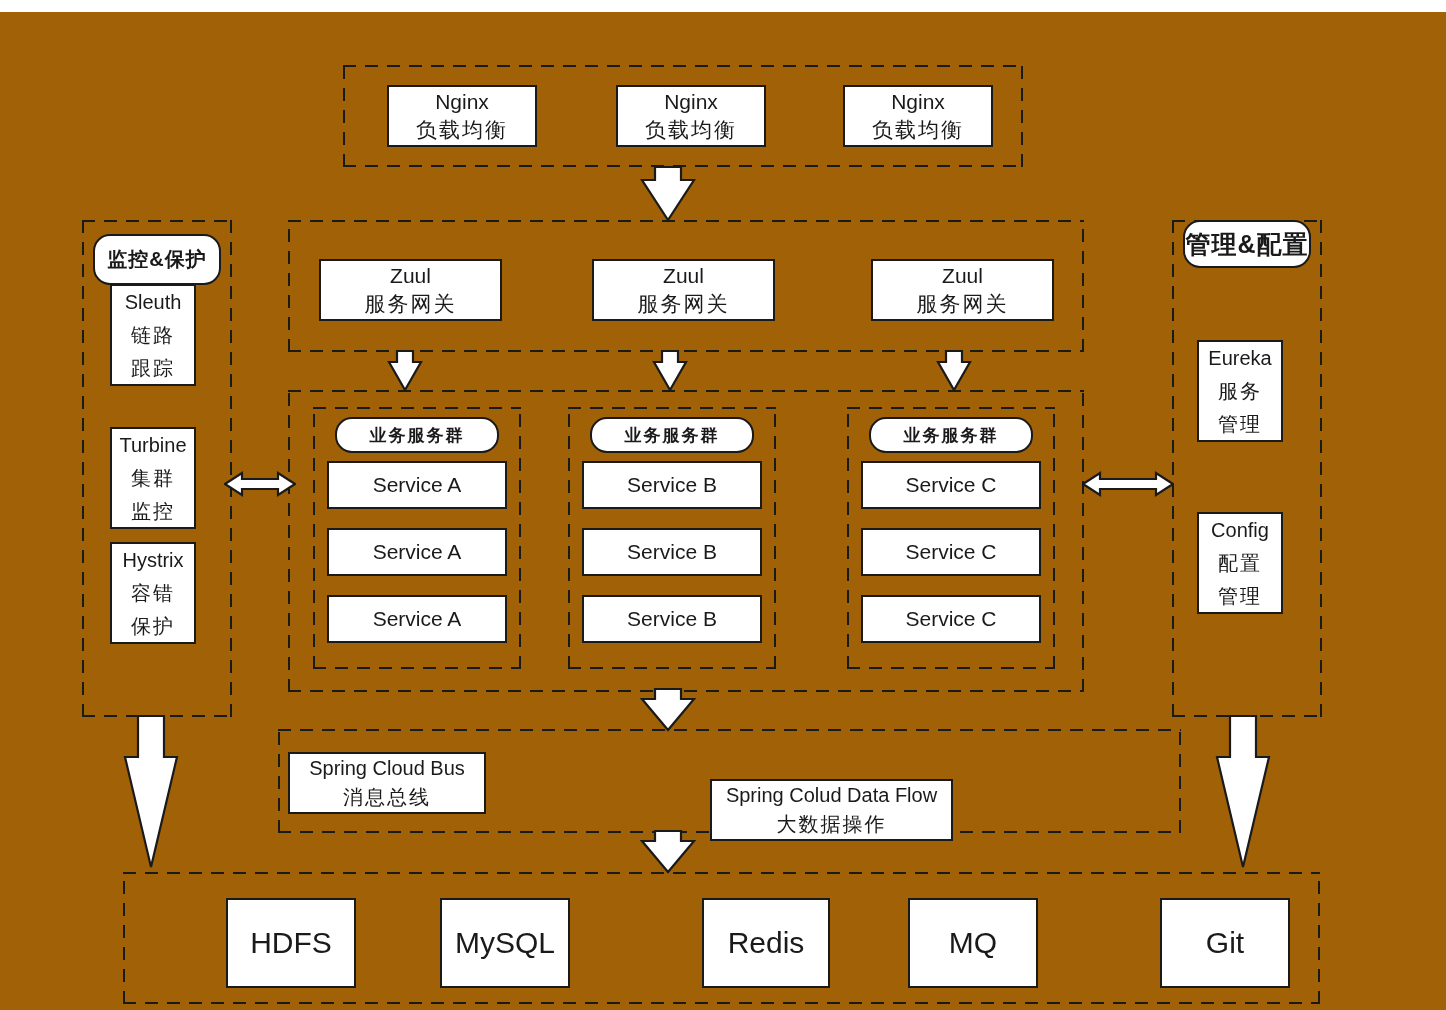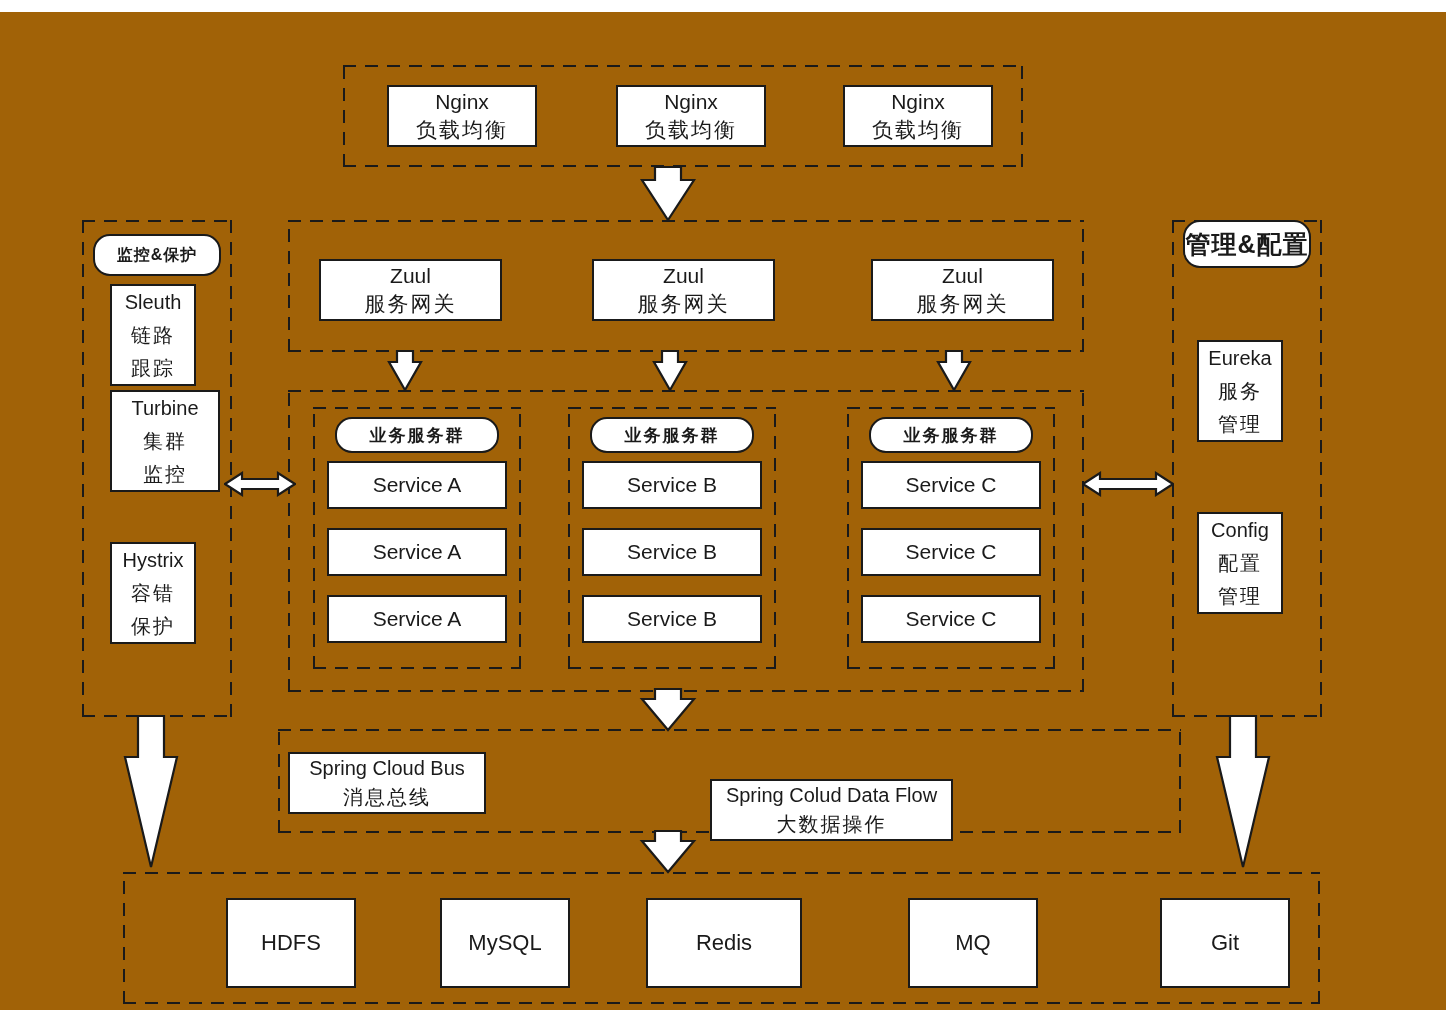--- a/index.html
+++ b/index.html
@@ -23,21 +23,21 @@
     text-align:center;line-height:1.35;font-size:21px;
   }
   .box .cn{letter-spacing:2px;}
   .rounded{
     position:absolute;border:2px solid #1a1a1a;border-radius:17px;background:#fff;
     display:flex;align-items:center;justify-content:center;
     font-weight:bold;font-size:17px;letter-spacing:2px;
   }
   .side-box{font-size:20px;line-height:1.6;justify-content:space-between;}
   .mw-box{font-size:20px;line-height:1.45;}
-  .single{font-size:22px;}
+  .single{font-size:30px;}
   .arrow{position:absolute;}
   .arrow polygon{fill:#ffffff;stroke:#1a1a1a;stroke-width:2.2;stroke-linejoin:miter;}
 </style>
 </head>
 <body>
 
 <div class="canvas">
 
   <div class="dashed" style="left:343px;top:53px;width:680px;height:102px"></div>
   <div class="dashed" style="left:288px;top:208px;width:796px;height:132px"></div>
@@ -102,27 +102,27 @@
   <div class="box" style="left:861px;top:449px;width:180px;height:48px">
       <div>Service C</div>
     </div>
   <div class="box" style="left:861px;top:516px;width:180px;height:48px">
       <div>Service C</div>
     </div>
   <div class="box" style="left:861px;top:583px;width:180px;height:48px">
       <div>Service C</div>
     </div>
 
-  <div class="rounded" style="left:93px;top:222px;width:128px;height:42px;font-size:16px;letter-spacing:1px">监控&amp;保护</div>
+  <div class="rounded" style="left:93px;top:222px;width:128px;height:51px;font-size:20px;letter-spacing:1px">监控&amp;保护</div>
   <div class="box side-box" style="left:110px;top:272px;width:86px;height:102px">
     <div>Sleuth</div>
     <div class="cn">链路</div>
     <div class="cn">跟踪</div>
   </div>
-  <div class="box side-box" style="left:110px;top:378px;width:110px;height:102px">
+  <div class="box side-box" style="left:110px;top:415px;width:86px;height:102px">
     <div>Turbine</div>
     <div class="cn">集群</div>
     <div class="cn">监控</div>
   </div>
   <div class="box side-box" style="left:110px;top:530px;width:86px;height:102px">
     <div>Hystrix</div>
     <div class="cn">容错</div>
     <div class="cn">保护</div>
   </div>
 
@@ -146,21 +146,21 @@
     <div>Spring Colud Data Flow</div>
     <div class="cn">大数据操作</div>
   </div>
 
   <div class="box single" style="left:226px;top:886px;width:130px;height:90px">
       <div>HDFS</div>
     </div>
   <div class="box single" style="left:440px;top:886px;width:130px;height:90px">
       <div>MySQL</div>
     </div>
-  <div class="box single" style="left:646px;top:886px;width:156px;height:90px">
+  <div class="box single" style="left:702px;top:886px;width:128px;height:90px">
       <div>Redis</div>
     </div>
   <div class="box single" style="left:908px;top:886px;width:130px;height:90px">
       <div>MQ</div>
     </div>
   <div class="box single" style="left:1160px;top:886px;width:130px;height:90px">
       <div>Git</div>
     </div>
 
   <svg class="arrow" style="left:638px;top:154px" width="60" height="56" viewBox="0 0 60 56">

